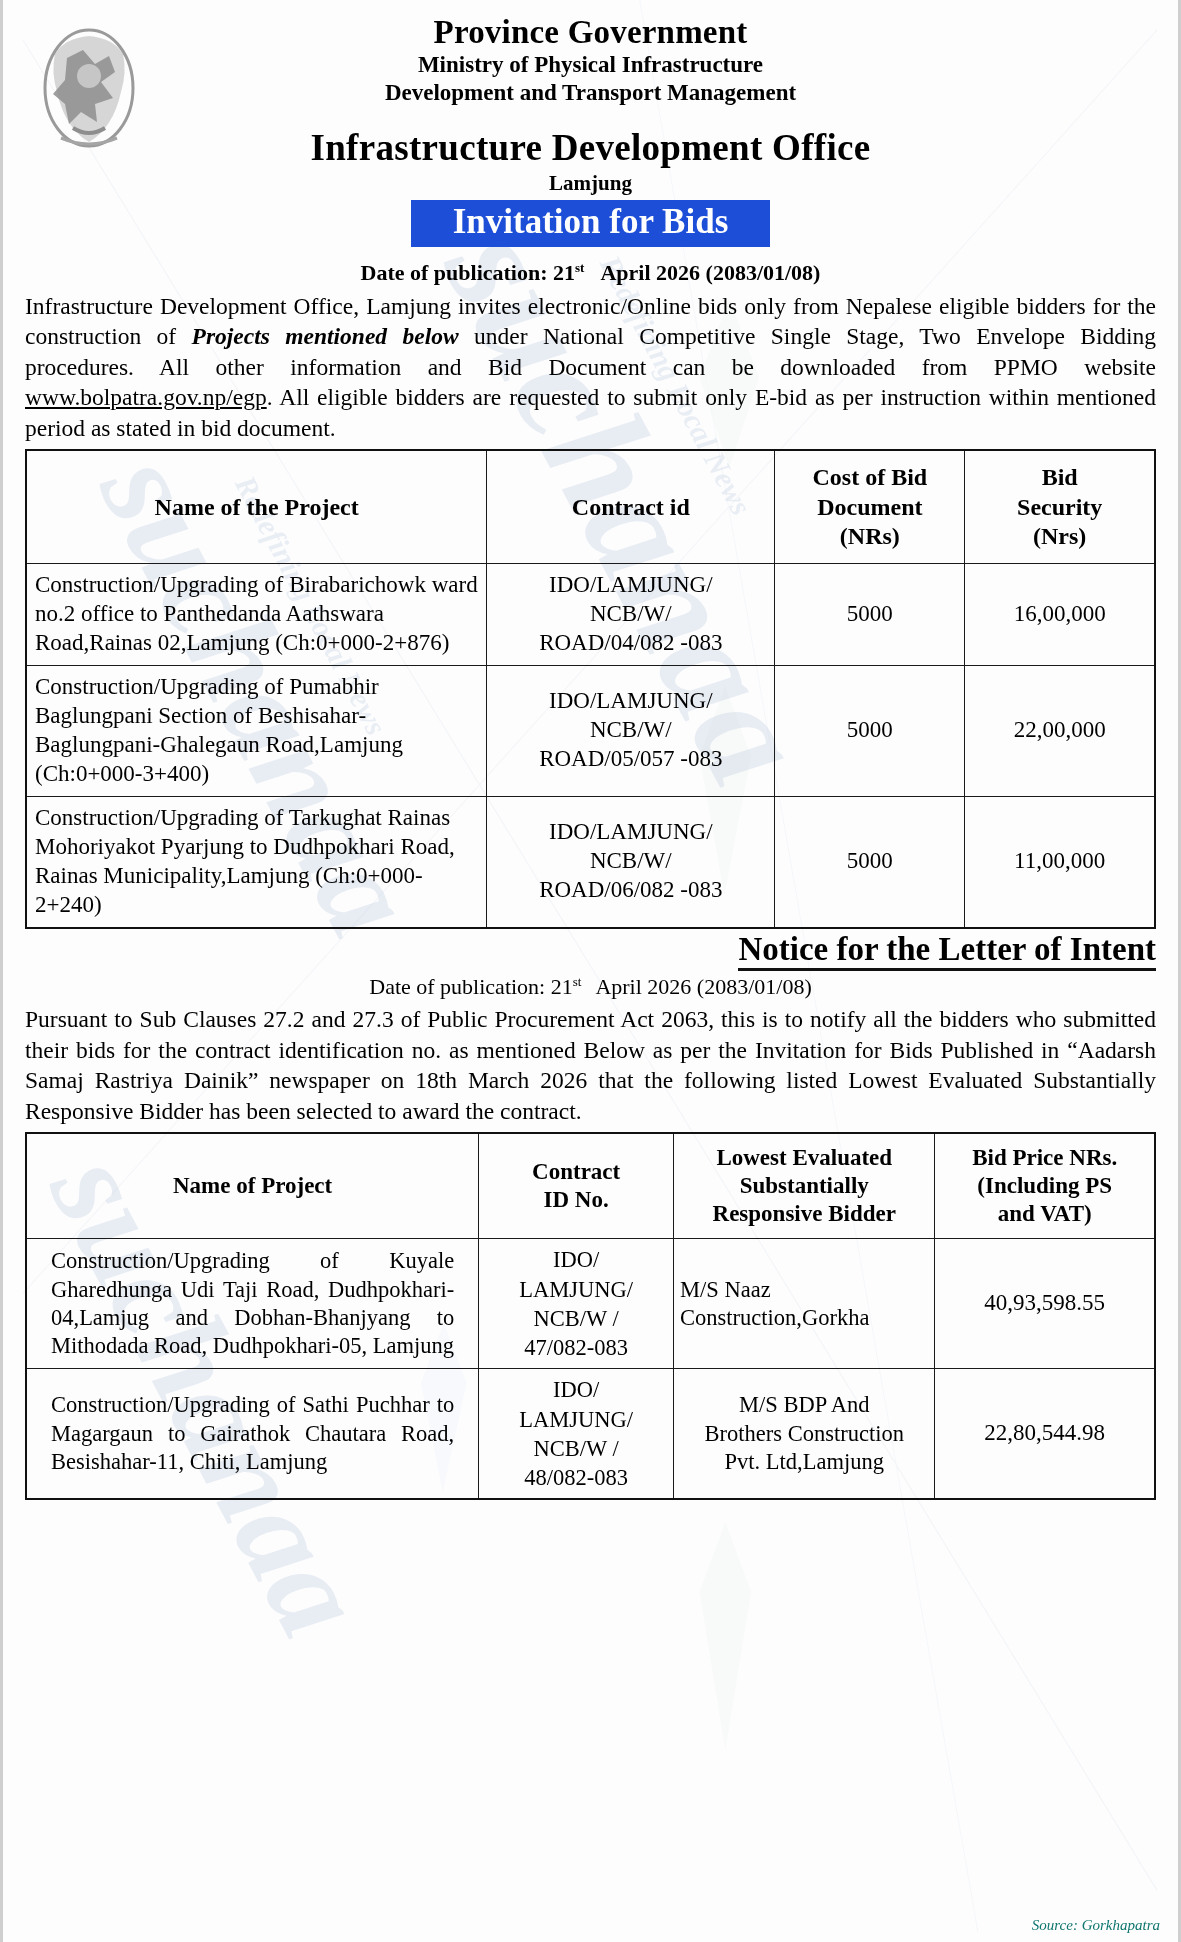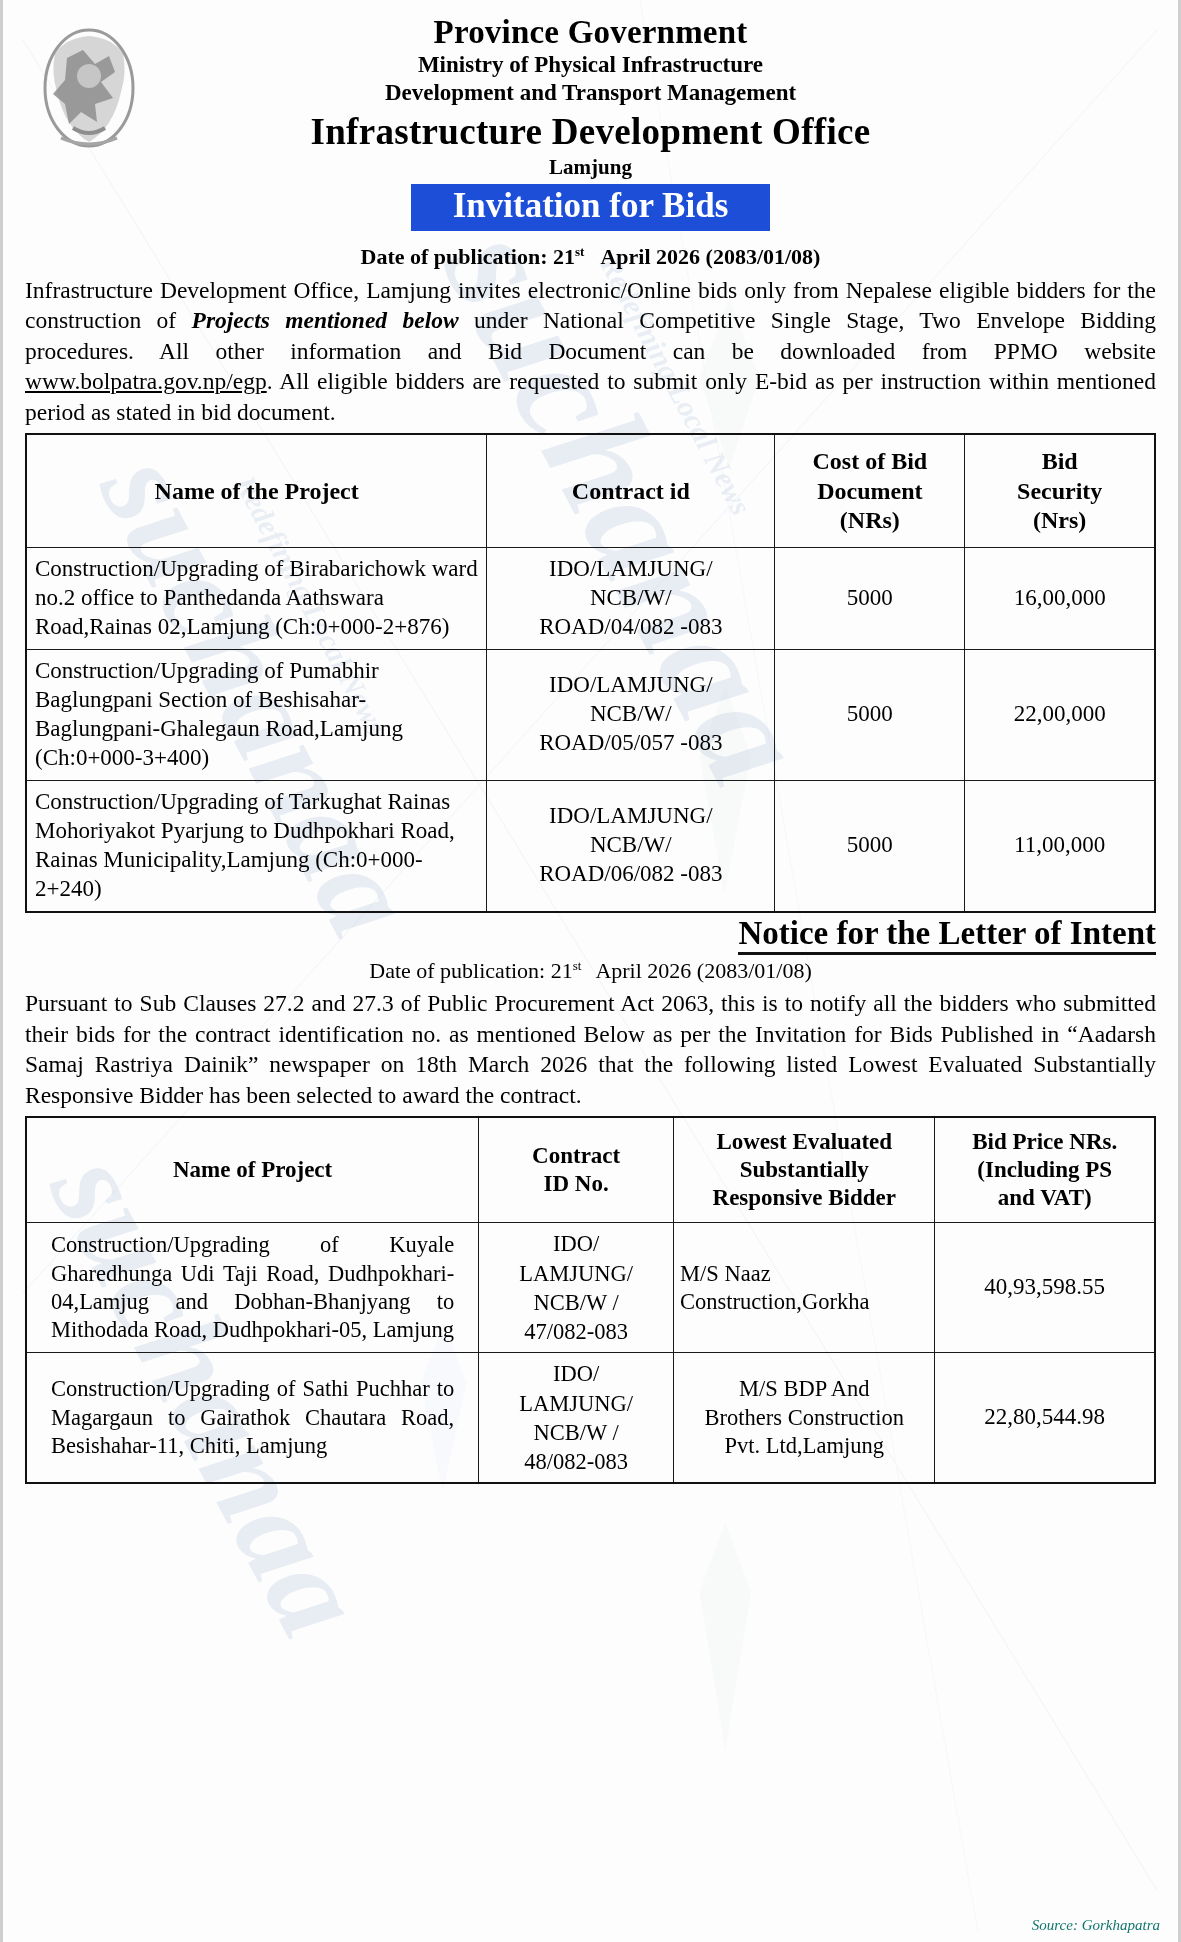--- a/index.html
+++ b/index.html
@@ -67,21 +67,21 @@
   }
   .h-line2, .h-line3 {
     font-size: 23px;
     font-weight: bold;
     line-height: 1.2;
   }
   .h-office {
     font-size: 37px;
     font-weight: bold;
     line-height: 1.18;
-    margin-top: 4px;
+    margin-top: 20px;
     letter-spacing: .3px;
   }
   .h-place {
     font-size: 21px;
     font-weight: bold;
     line-height: 1.25;
   }
   .ifb-wrap {
     margin-top: 4px;
     text-align: center;

